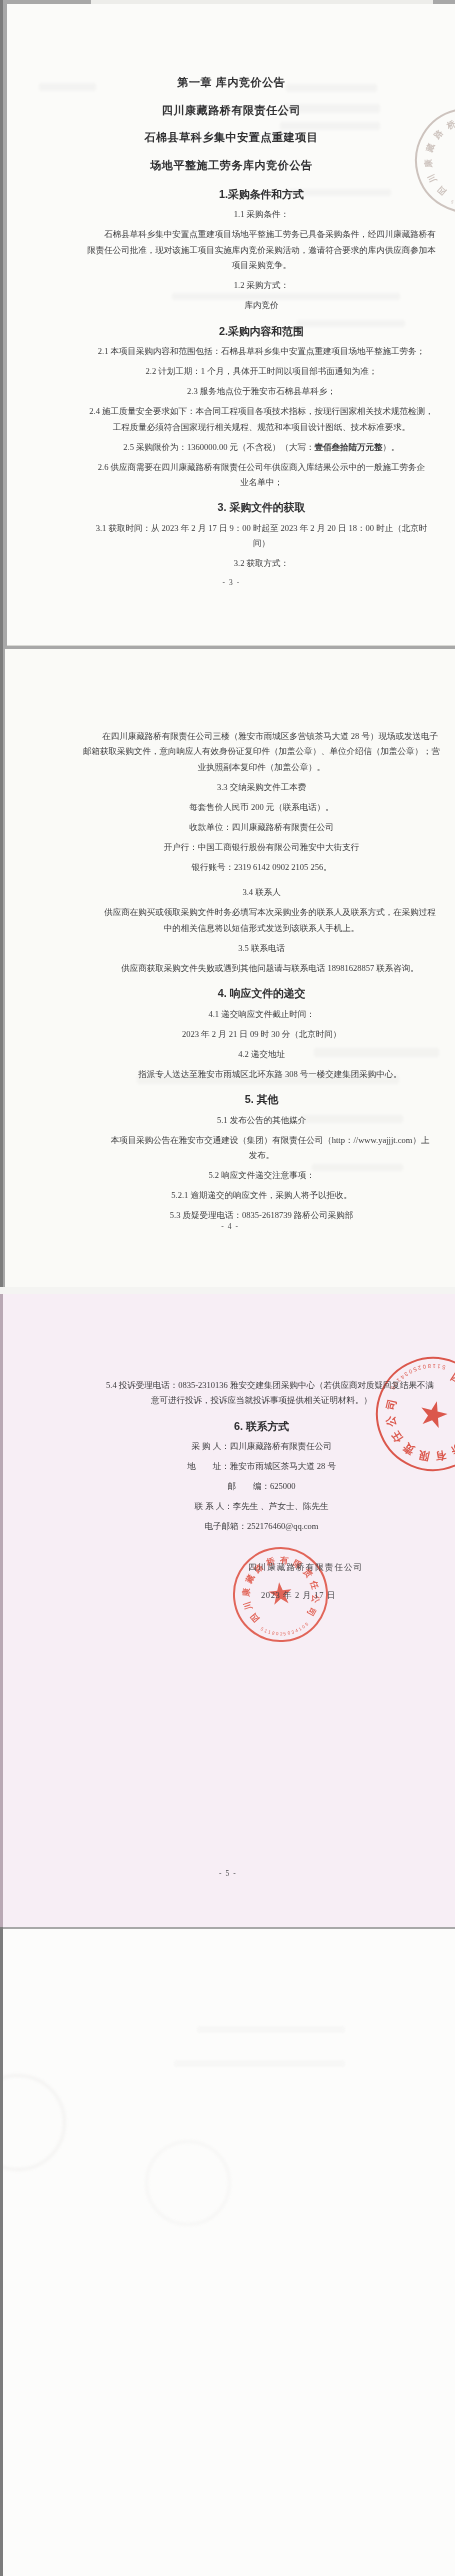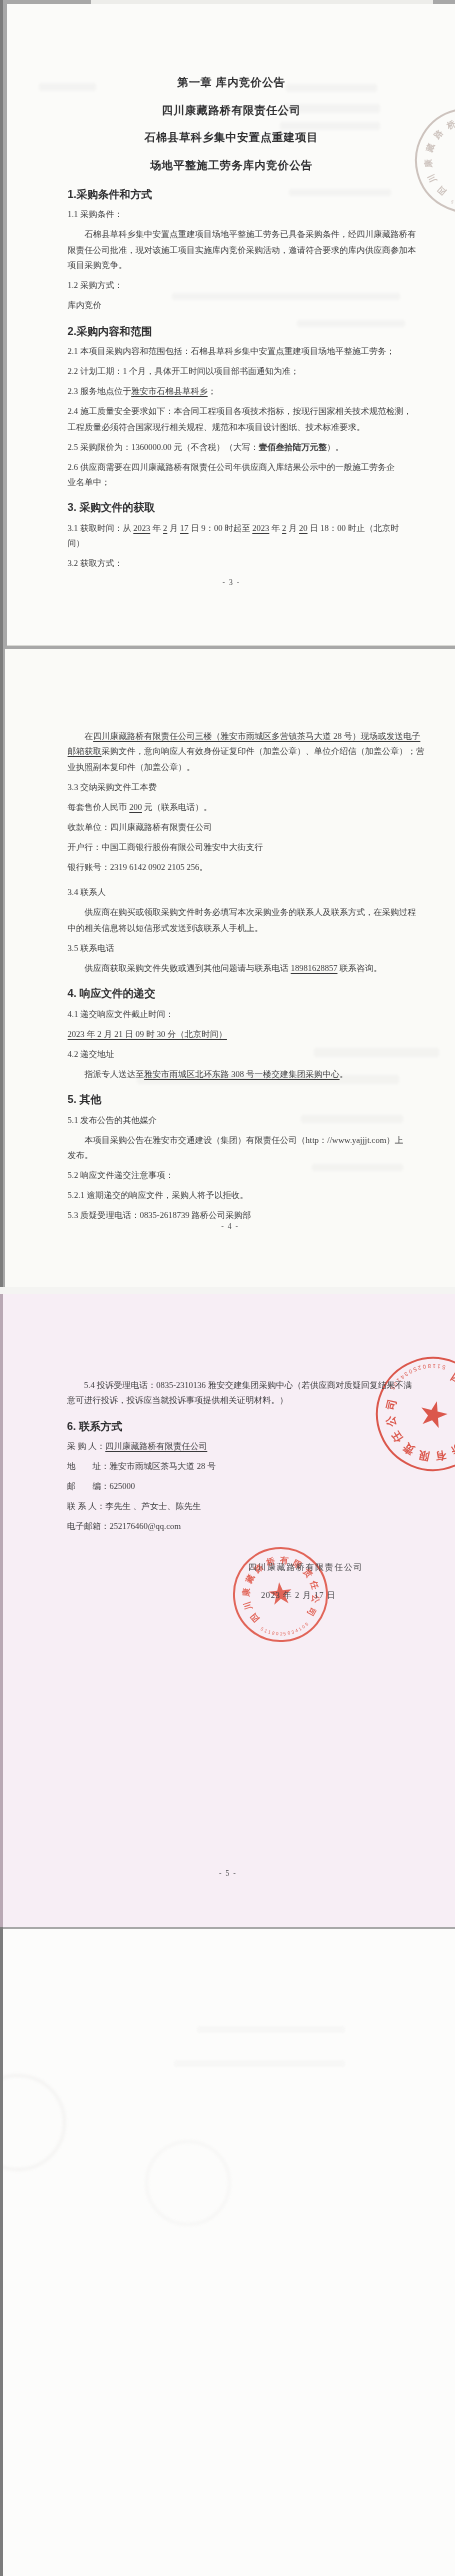--- a/index.html
+++ b/index.html
@@ -11,31 +11,31 @@
   .p1{left:7.4px;top:4px;width:448px;height:642px;background:#fbfbf9;box-shadow:inset 0 -1.1px 0 #d8d8d4;}
   .p2{left:4.6px;top:649px;width:451px;height:641px;background:#fafaf7;}
   .seam-white{position:absolute;left:0;top:1287px;width:456px;height:6.8px;background:#f4f4f2;}
   .p3{left:0;top:1294px;width:456px;height:633px;background:#f7eef5;}
   .p3edge{position:absolute;left:0;top:0;width:2.8px;height:100%;background:#b9a8b4;}
   .p4{left:3.4px;top:1929px;width:452px;height:647px;background:#fcfcfb;}
 
   .titles{padding-top:67px;text-align:center;}
   .t{font-family:"Liberation Sans","DejaVu Sans",sans-serif;font-weight:700;font-size:11px;
      line-height:23px;margin:0 0 4.6px 0;letter-spacing:0.6px;color:#313133;}
-  .content{position:relative;}
+  .content{position:relative;text-align:center;}
   .c1{padding-left:60px;}
   .c2{padding-top:80px;padding-left:63px;}
   .c3{padding-top:84px;padding-left:67px;}
   .ln{font-size:8.5px;line-height:15.4px;margin:0;white-space:nowrap;}
   .ln.h{font-family:"Liberation Sans","DejaVu Sans",sans-serif;font-weight:700;font-size:10.8px;
         line-height:17px;margin:9px 0 4.6px 0;color:#2f2f31;}
   .ln.g{margin-top:4.6px;}
   .ln.g2{margin-top:10.2px;}
   .ln.ind{text-indent:17px;}
-  .u{text-decoration:underline;text-underline-offset:1.7px;}
+  .u{text-underline-offset:1.7px;}
   .bd{font-weight:700;}
   .footer{position:absolute;left:0;right:0;text-align:center;font-size:7.4px;letter-spacing:1.1px;color:#48484a;}
   .f1{top:574px;} .f2{top:573px;} .f3{top:575px;}
 
   
   .seal{position:absolute;border-radius:50%;opacity:.92;}
   .seal .ring{position:absolute;inset:0;border-radius:50%;border:2.3px solid var(--sc);}
   .seal-ch{position:absolute;left:50%;top:50%;font-family:"Liberation Sans","DejaVu Sans",sans-serif;
            font-weight:700;color:var(--sc);}
   .seal-num{position:absolute;left:50%;top:50%;font-family:"Liberation Sans","DejaVu Sans",sans-serif;

